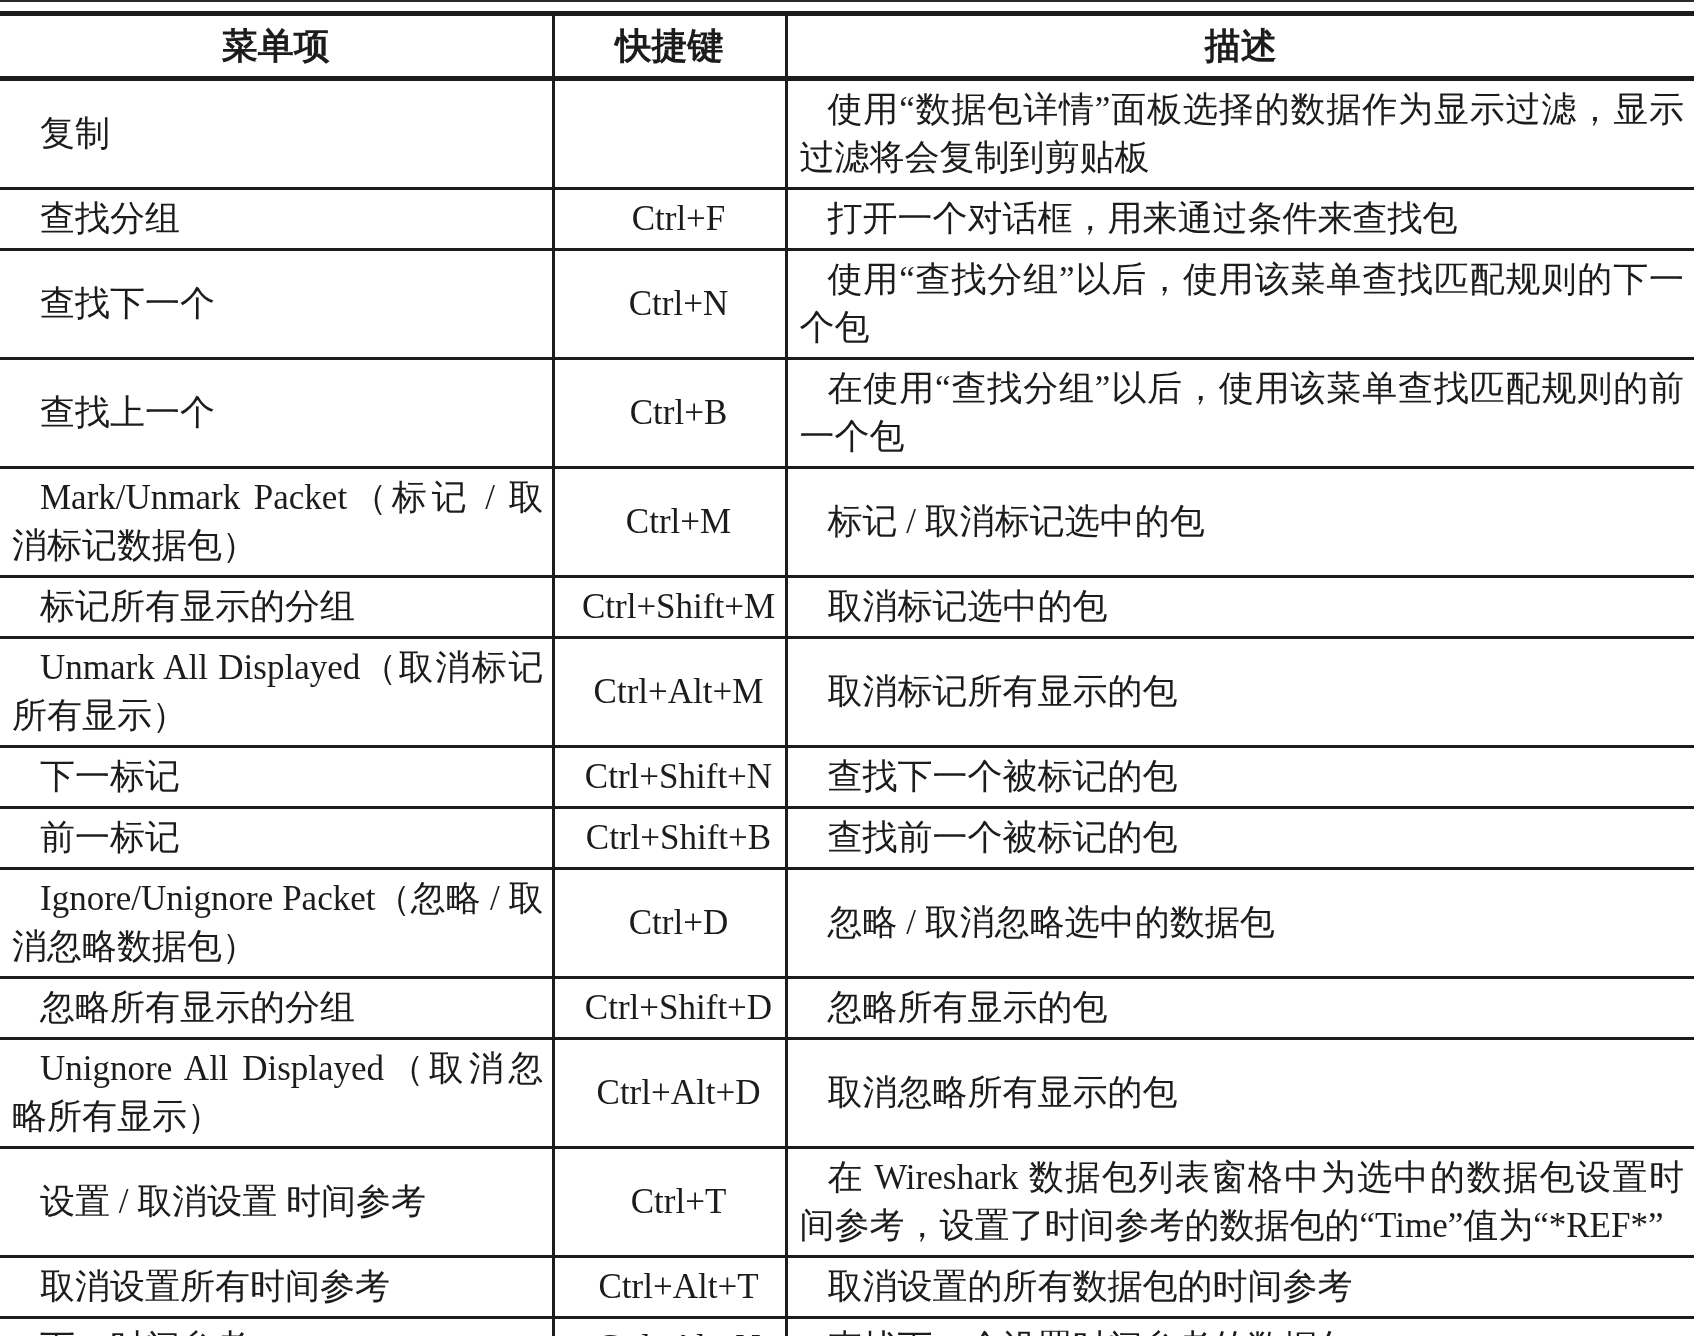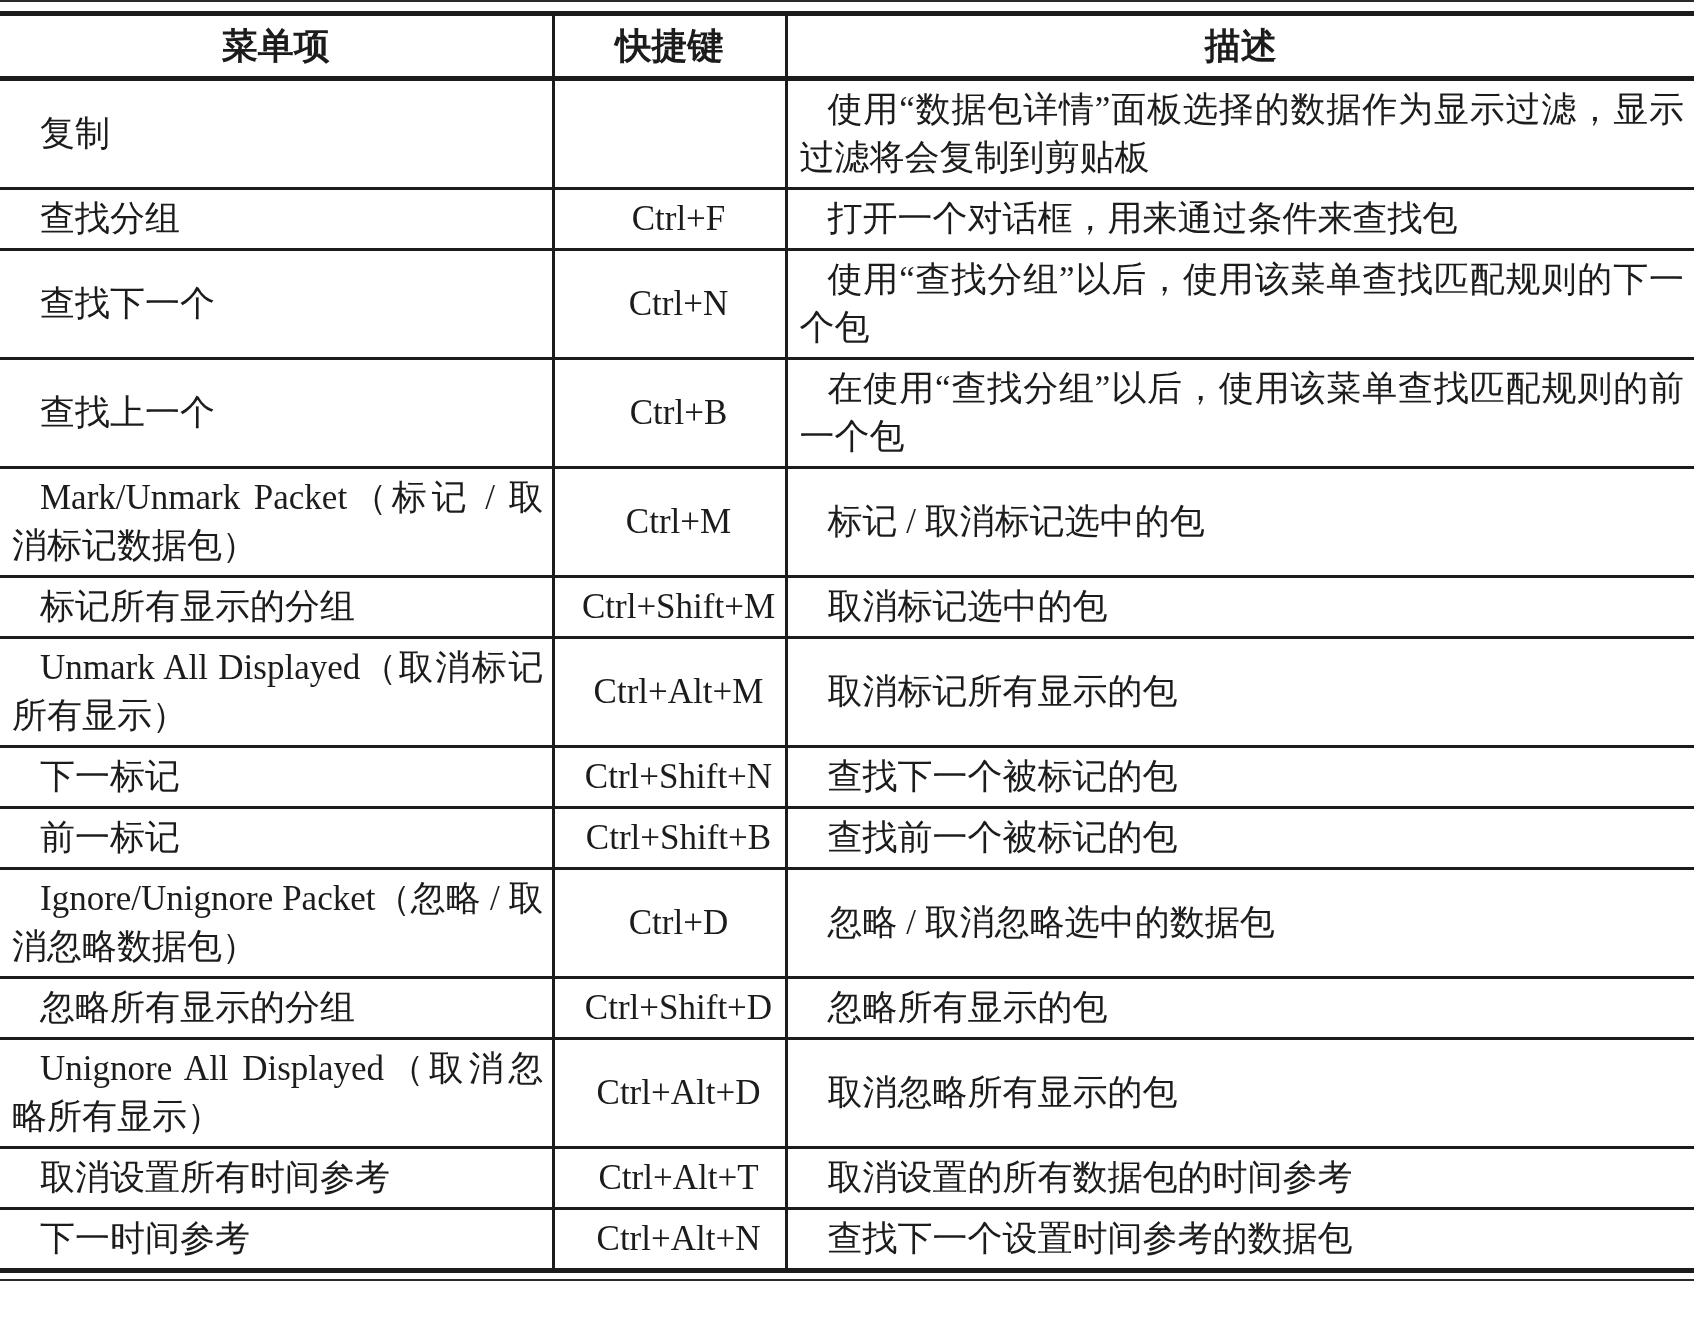--- a/index.html
+++ b/index.html
@@ -227,20 +227,31 @@
       <p>Unignore All Displayed（取消忽略所有显示）</p>
     </td>
     <td class="cell-shortcut">
       <p>Ctrl+Alt+D</p>
     </td>
     <td class="cell-desc">
       <p>取消忽略所有显示的包</p>
     </td>
   </tr>
 
+  <tr>
+    <td class="cell-menu">
+      <p>设置 / 取消设置 时间参考</p>
+    </td>
+    <td class="cell-shortcut">
+      <p>Ctrl+T</p>
+    </td>
+    <td class="cell-desc">
+      <p>在 Wireshark 数据包列表窗格中为选中的数据包设置时间参考，设置了时间参考的数据包的“Time”值为“*REF*”</p>
+    </td>
+  </tr>
 
   <tr>
     <td class="cell-menu">
       <p>取消设置所有时间参考</p>
     </td>
     <td class="cell-shortcut">
       <p>Ctrl+Alt+T</p>
     </td>
     <td class="cell-desc">
       <p>取消设置的所有数据包的时间参考</p>

